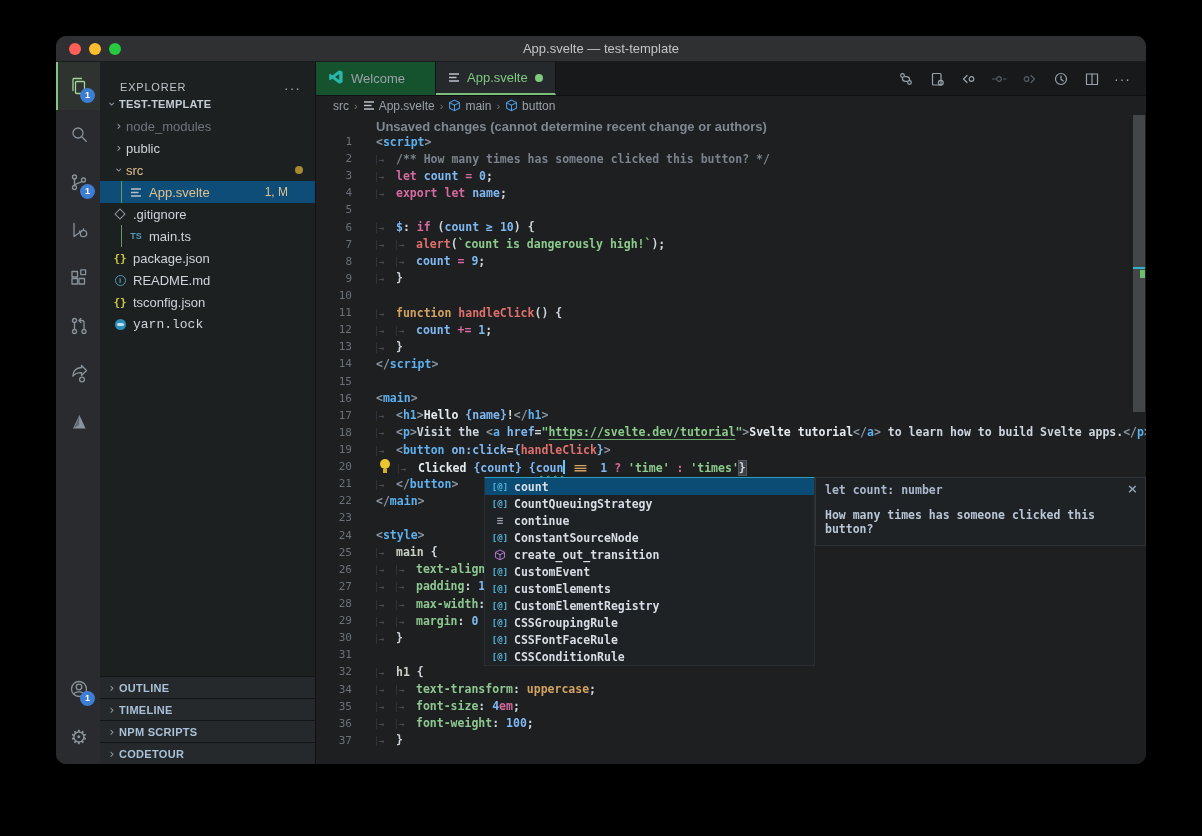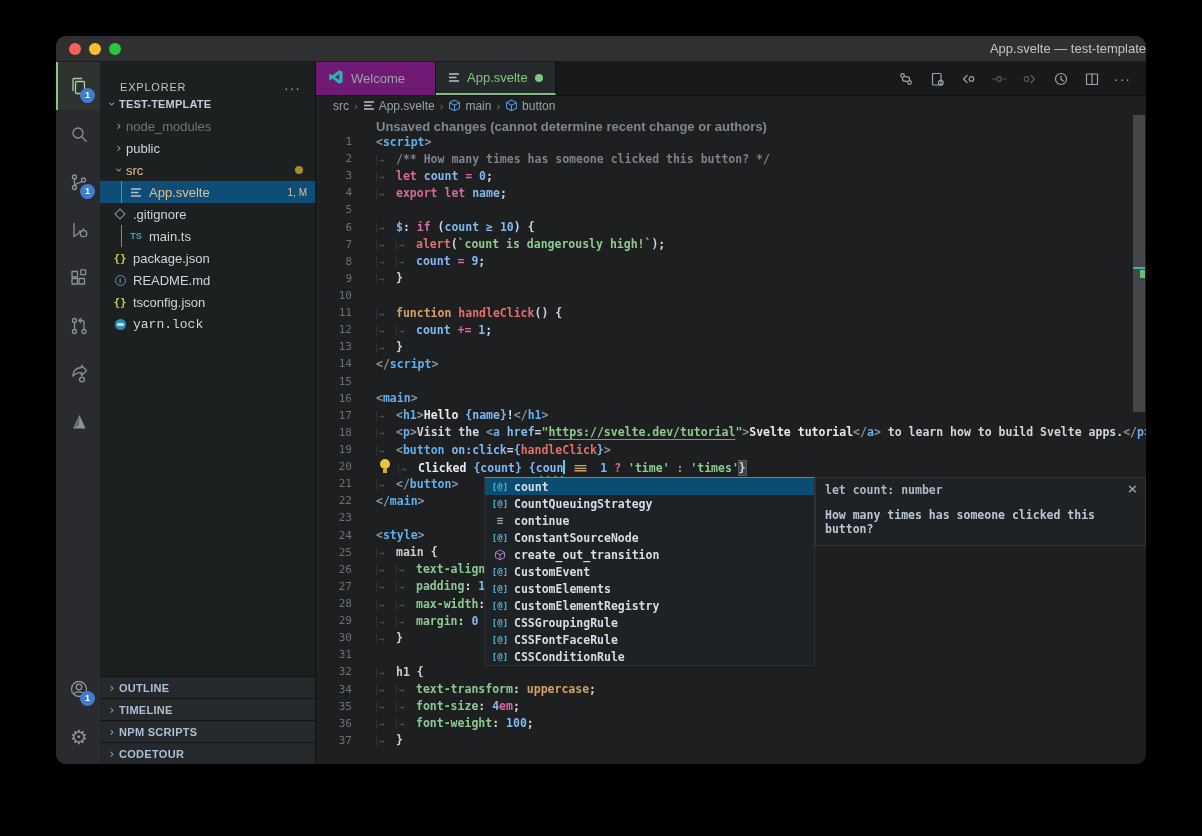--- a/index.html
+++ b/index.html
@@ -4,21 +4,21 @@
 <style>
   html,body{margin:0;padding:0;background:#000;}
   *{box-sizing:border-box;}
   .stage{position:relative;width:1202px;height:836px;background:#000;overflow:hidden;
          font-family:"Liberation Sans",sans-serif;-webkit-font-smoothing:antialiased;}
   .window{position:absolute;left:56px;top:36px;width:1090px;height:728px;border-radius:10px;
           overflow:hidden;background:#1d1f21;box-shadow:0 25px 70px rgba(0,0,0,.7);
           display:flex;flex-direction:column;}
   
   .titlebar{height:26px;background:#2e3032;position:relative;display:flex;align-items:center;
-            justify-content:flex-end;flex:none;border-bottom:1px solid #1a1b1c;}
+            justify-content:center;flex:none;border-bottom:1px solid #1a1b1c;}
   .titlebar .title{font-size:13px;color:#c2c5c8;}
   .lights{position:absolute;left:13px;top:7px;display:flex;gap:8px;}
   .light{width:12px;height:12px;border-radius:50%;}
   .light.red{background:#ff5f57;}.light.yellow{background:#febc2e;}.light.green{background:#28c840;}
   
   .body{flex:1;display:flex;min-height:0;}
   
   .activitybar{width:44px;background:#292b2e;display:flex;flex-direction:column;flex:none;padding-bottom:3px;}
   .act-item{height:48px;display:flex;align-items:center;justify-content:center;position:relative;
             color:#8a929b;border-left:2px solid transparent;cursor:pointer;}
@@ -40,42 +40,42 @@
   .chev{display:inline-block;width:14px;color:#9aa1a8;font-size:12px;text-align:center;flex:none;
         font-family:"DejaVu Sans",sans-serif;}
   .chev.open{transform:rotate(90deg);}
   .tree{flex:none;}
   .tree-row{height:22px;display:flex;align-items:center;position:relative;cursor:pointer;font-size:13px;color:#ced4da;}
   .tree-row.selected{background:#0d4d78;}
   .tree-row .name{white-space:nowrap;}
   .tree-row.dim .name{color:#6e757c;}
   .tree-row.gold .name{color:#e2c08d;}
   .tree-row .spacer{flex:1;}
-  .tree-badge{color:#e2c08d;font-size:10px;margin-right:8px;}
+  .tree-badge{color:#e2c08d;font-size:12px;margin-right:27px;}
   .gold-dot{width:8px;height:8px;border-radius:50%;background:#a68a2d;margin-right:12px;}
   .guide-line{position:absolute;left:21px;top:0;bottom:0;width:1px;background:#5f9c62;}
   .f-icon{width:16px;margin:0 5px 0 0;display:flex;align-items:center;justify-content:center;flex:none;}
   .ts-ic{font-size:9px;font-weight:700;color:#519aba;}
   .braces-ic{font-size:11px;font-weight:700;color:#cbcb41;font-family:"DejaVu Sans Mono",monospace;}
   .info-ic{width:11px;height:11px;border-radius:50%;border:1px solid #519aba;color:#519aba;
            font-size:8px;font-weight:700;text-align:center;line-height:10px;}
   .diamond-ic{width:8px;height:8px;border:1.5px solid #8d959d;transform:rotate(45deg);}
   .rollup-ic{width:10px;height:12px;background:#d0533f;
              clip-path:polygon(35% 0,85% 0,55% 42%,88% 38%,15% 100%,42% 52%,10% 58%);}
   .yarn-ic{width:11px;height:11px;border-radius:50%;background:#2c8ebb;position:relative;}
   .yarn-ic::after{content:"";position:absolute;left:2px;top:4px;width:7px;height:3px;border-radius:2px;background:#bfe3f2;}
   .sb-fill{flex:1;}
   .sb-section{height:22px;flex:none;display:flex;align-items:center;padding-left:5px;cursor:pointer;
               background:#26292b;border-top:1px solid #121415;}
   .sb-section .lbl{font-size:11px;font-weight:700;color:#a9c0d8;letter-spacing:.3px;}
   
   .editorcol{flex:1;display:flex;flex-direction:column;min-width:0;background:#1d1f20;}
   .tabbar{height:34px;flex:none;background:#17191a;display:flex;align-items:stretch;border-bottom:1px solid #101112;}
   .tab{width:120px;display:flex;align-items:center;gap:7px;padding:0 12px;cursor:pointer;
-       background:#701a75;border-right:1px solid #0f1112;font-size:13px;color:#9ba2ab;}
+       background:#14532d;border-right:1px solid #0f1112;font-size:13px;color:#9ba2ab;}
   .tab.active{background:#26292c;color:#7fc97f;border-bottom:2px solid #7cbf7c;}
   .tab .mod-dot{width:8px;height:8px;border-radius:50%;background:#7fc97f;margin-left:auto;}
   .svelte-lines{display:block;}
   .tab-actions{margin-left:auto;display:flex;align-items:center;gap:4px;padding-right:10px;}
   .ta-btn{width:27px;height:26px;display:flex;align-items:center;justify-content:center;color:#9aa3ab;cursor:pointer;}
   .ta-btn.dim{color:#565e66;}
   .ta-btn .dots{font-size:14px;letter-spacing:1px;line-height:8px;}
   
   .breadcrumb{height:19px;flex:none;display:flex;align-items:center;padding-left:17px;gap:5px;
               font-size:12px;color:#9aa1a9;background:#1d1f20;}

